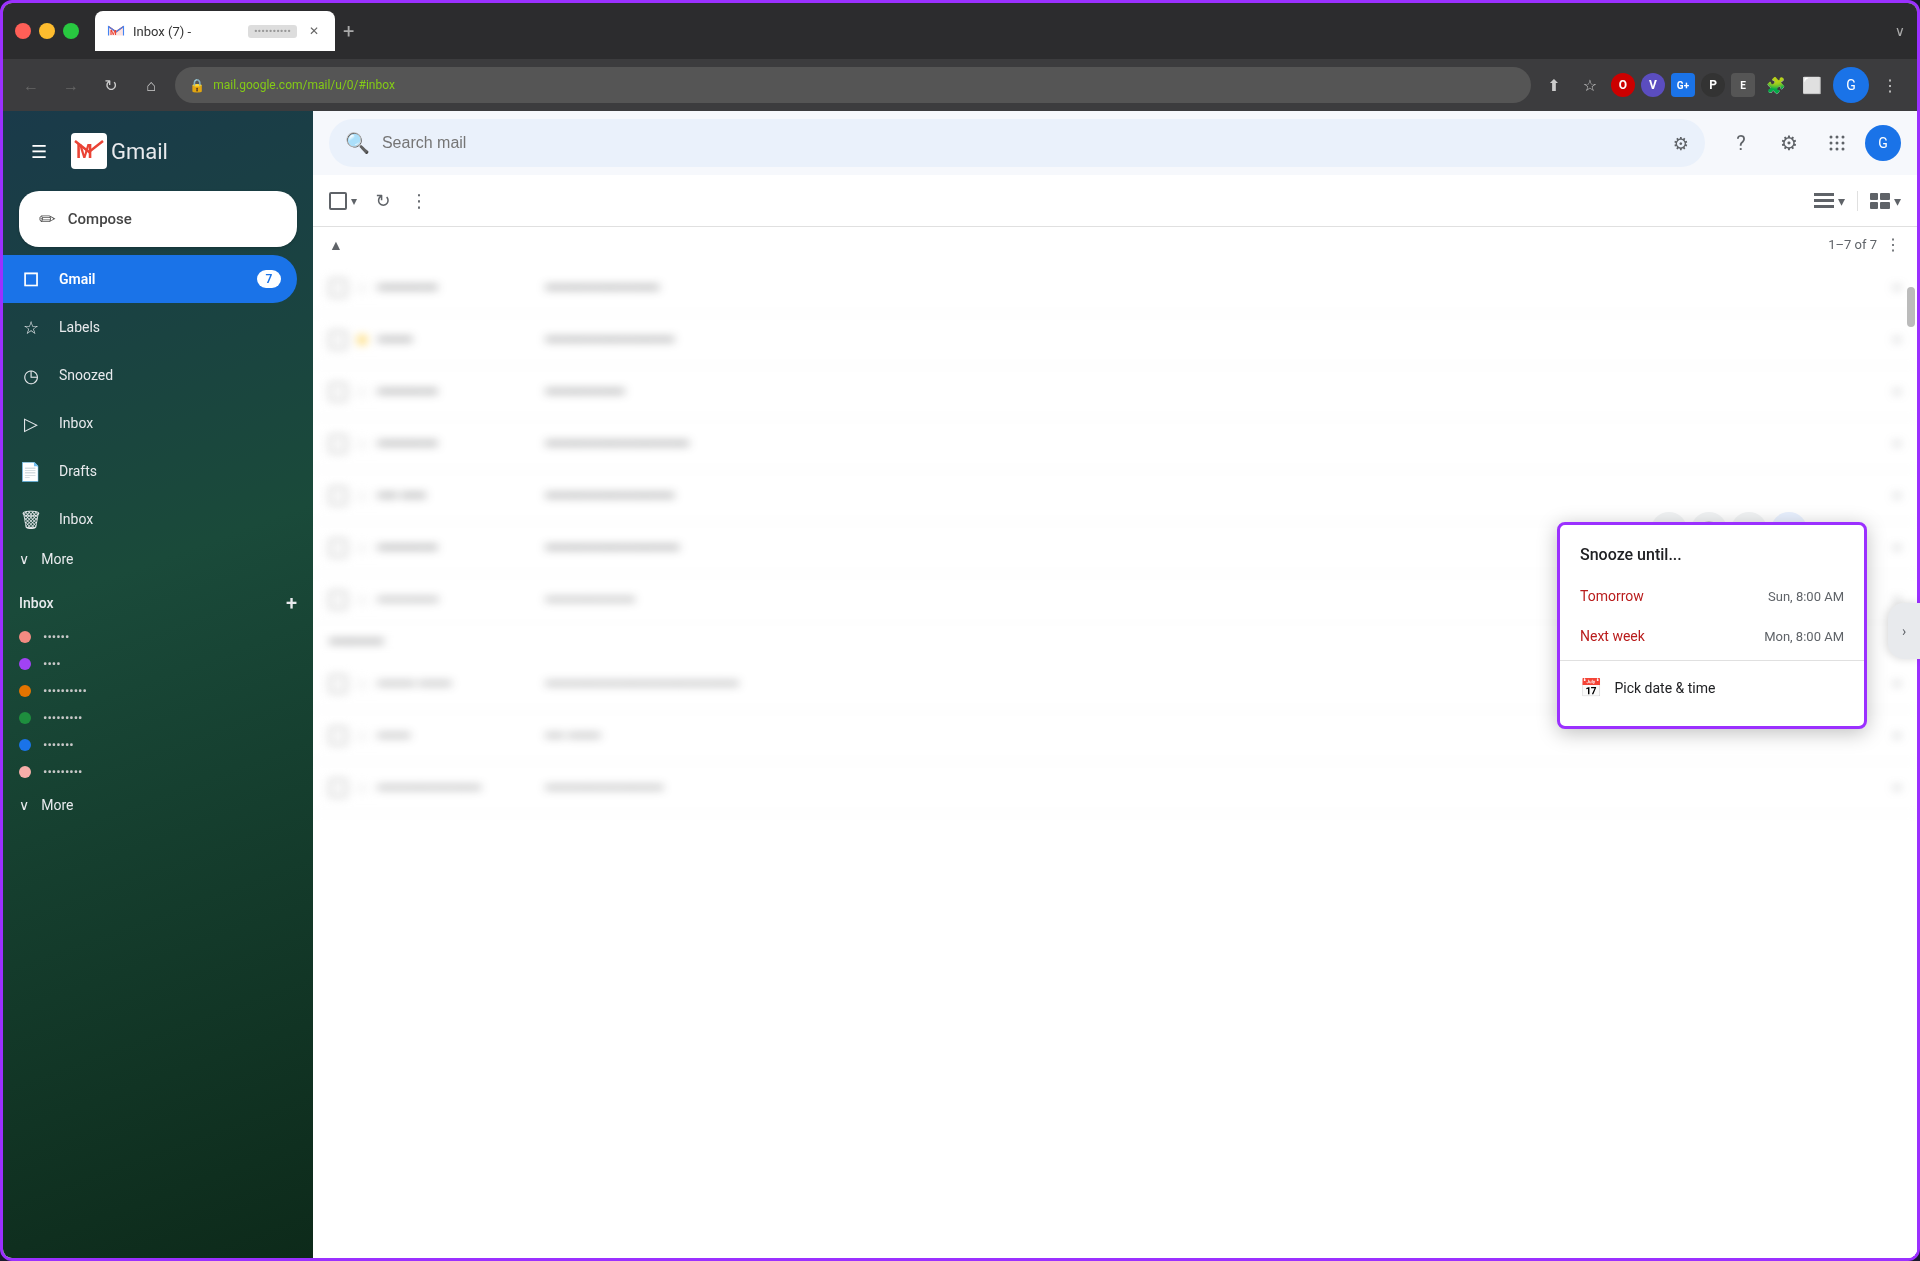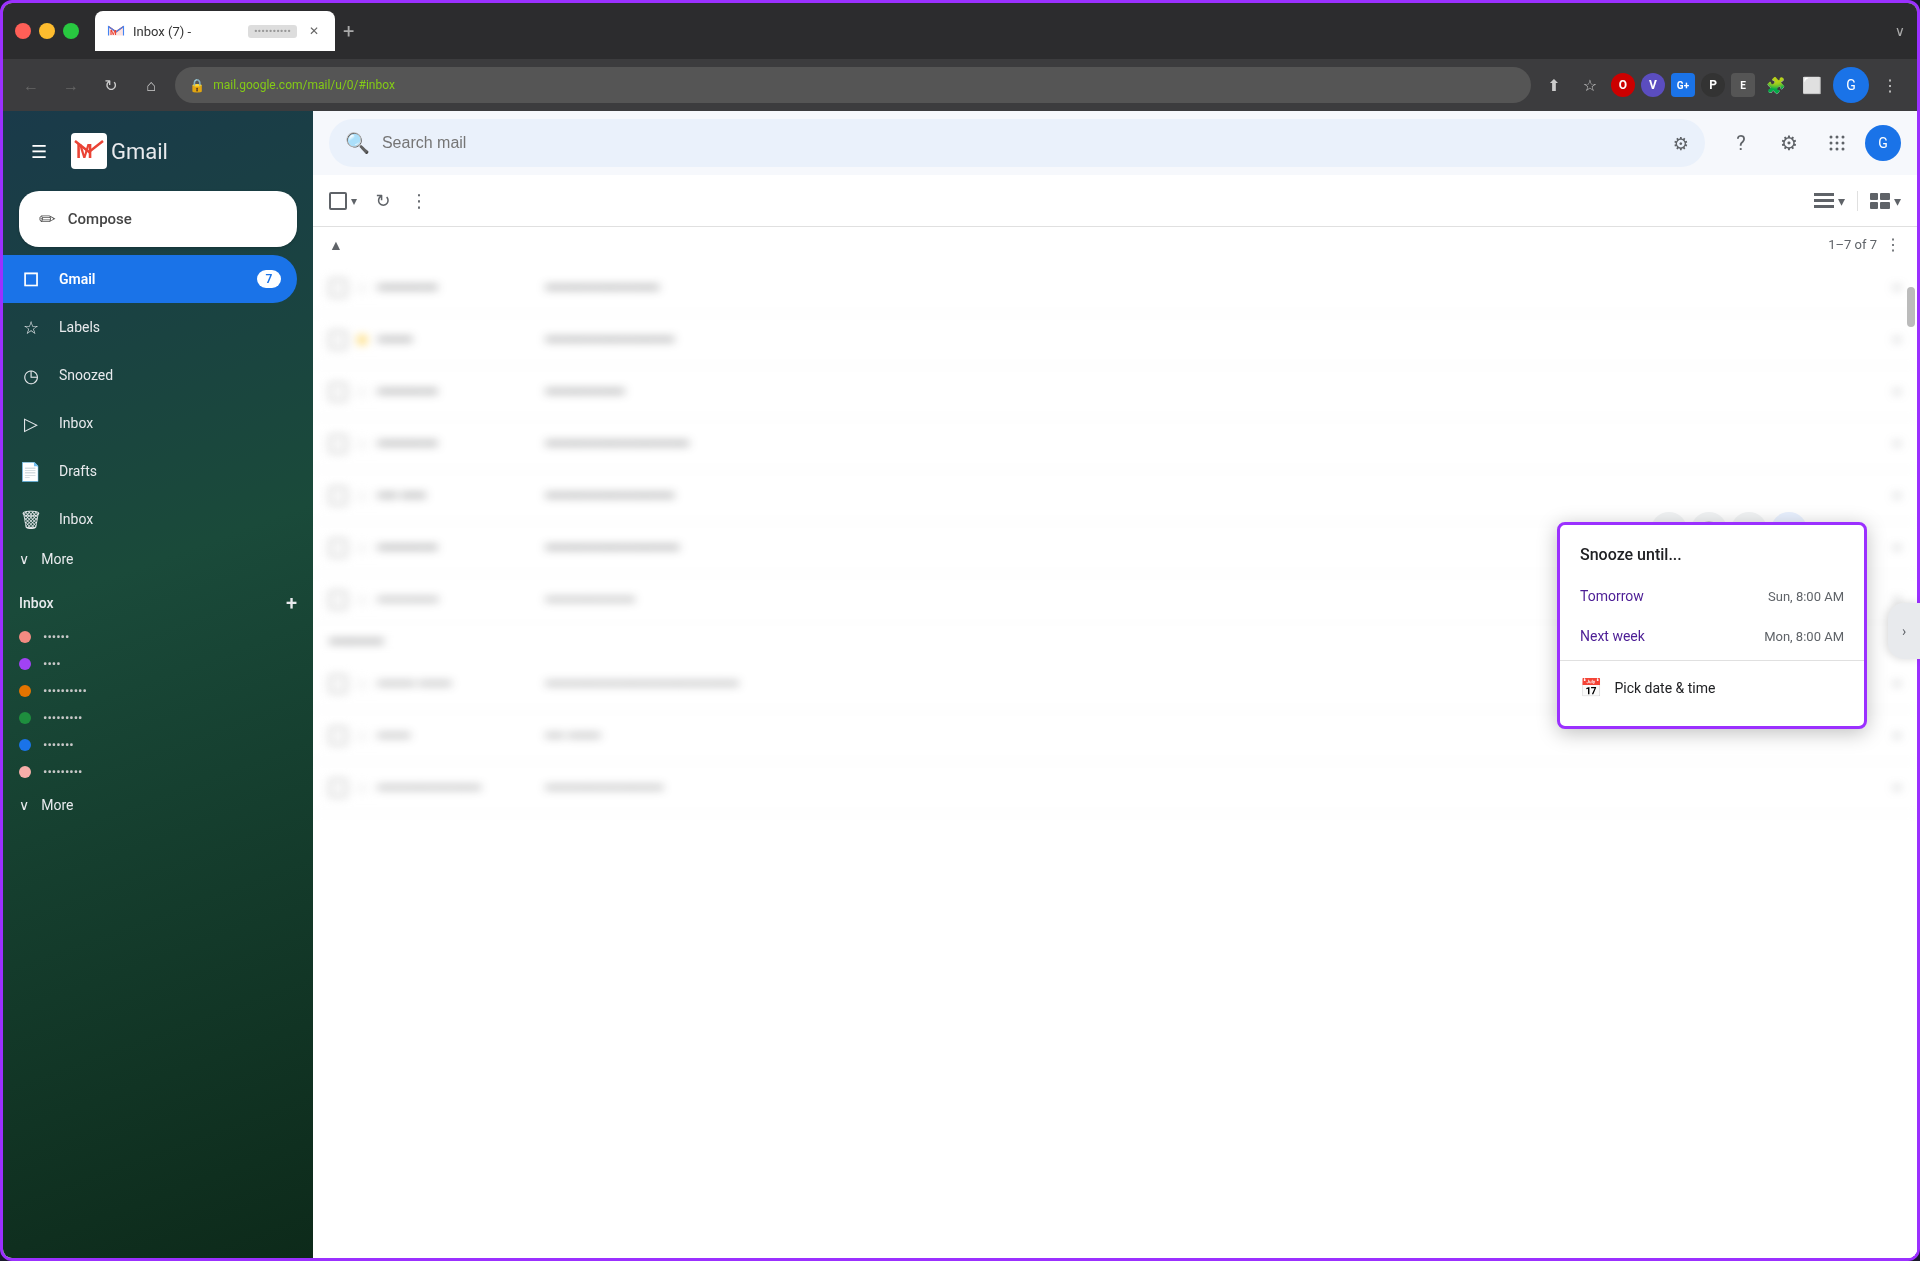--- a/index.html
+++ b/index.html
@@ -635,21 +635,21 @@
       align-items: center;
       justify-content: space-between;
       padding: 12px 20px;
       cursor: pointer;
       font-size: 14px;
       color: #202124;
     }
 
     .snooze-option-label {
       font-size: 14px;
-      color: #4c1d95;
+      color: #b91c1c;
       font-weight: 400;
     }
 
     .snooze-option-time {
       font-size: 13px;
       color: #5f6368;
     }
 
     .snooze-divider {
       height: 1px;

